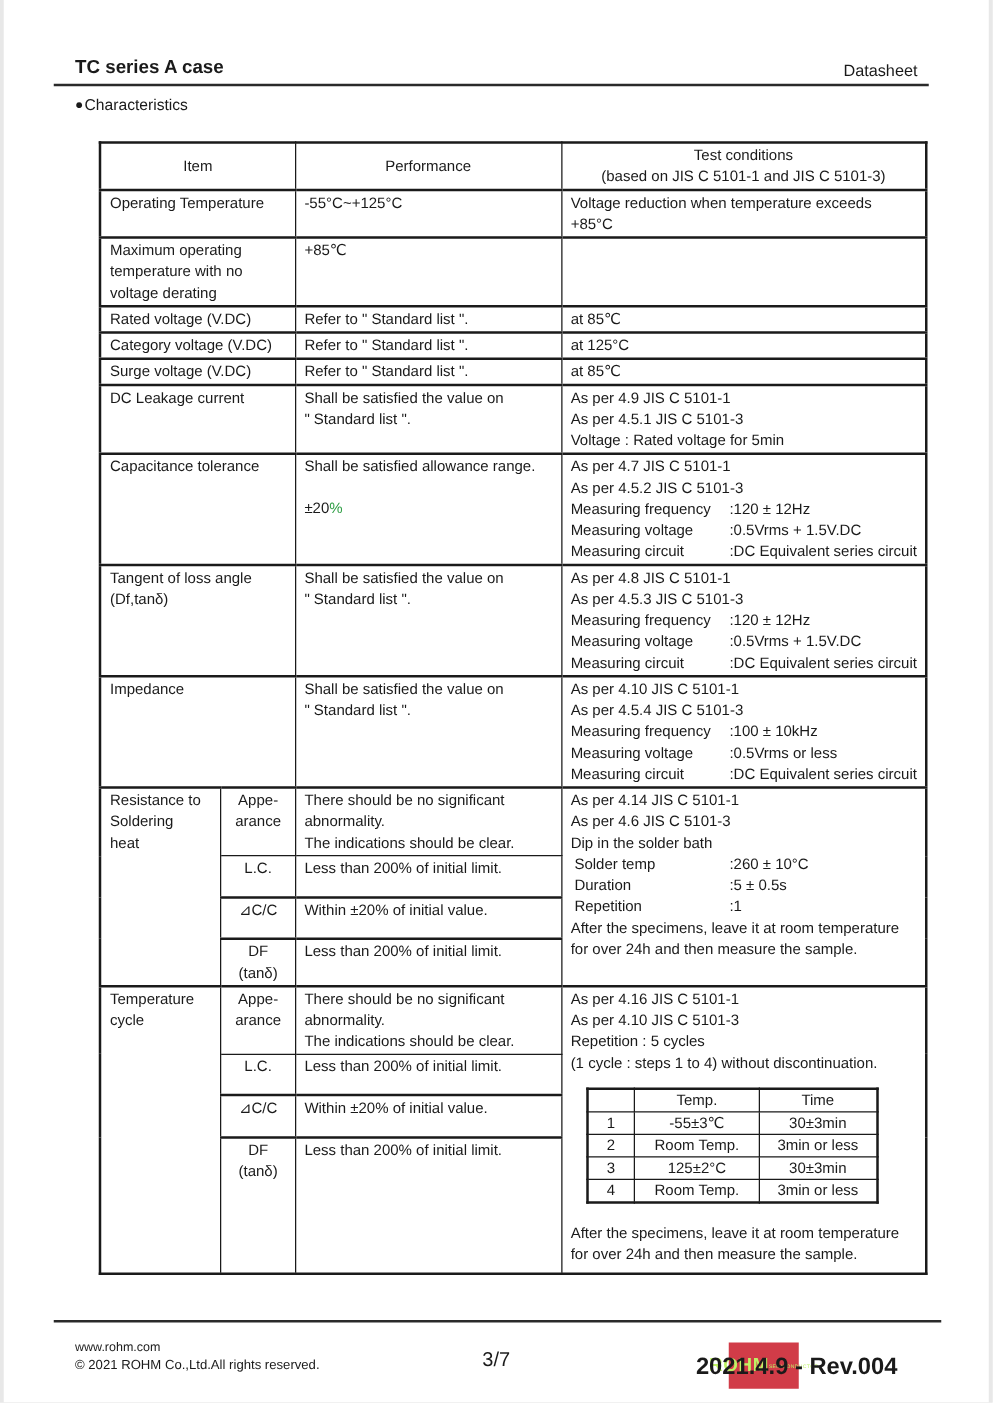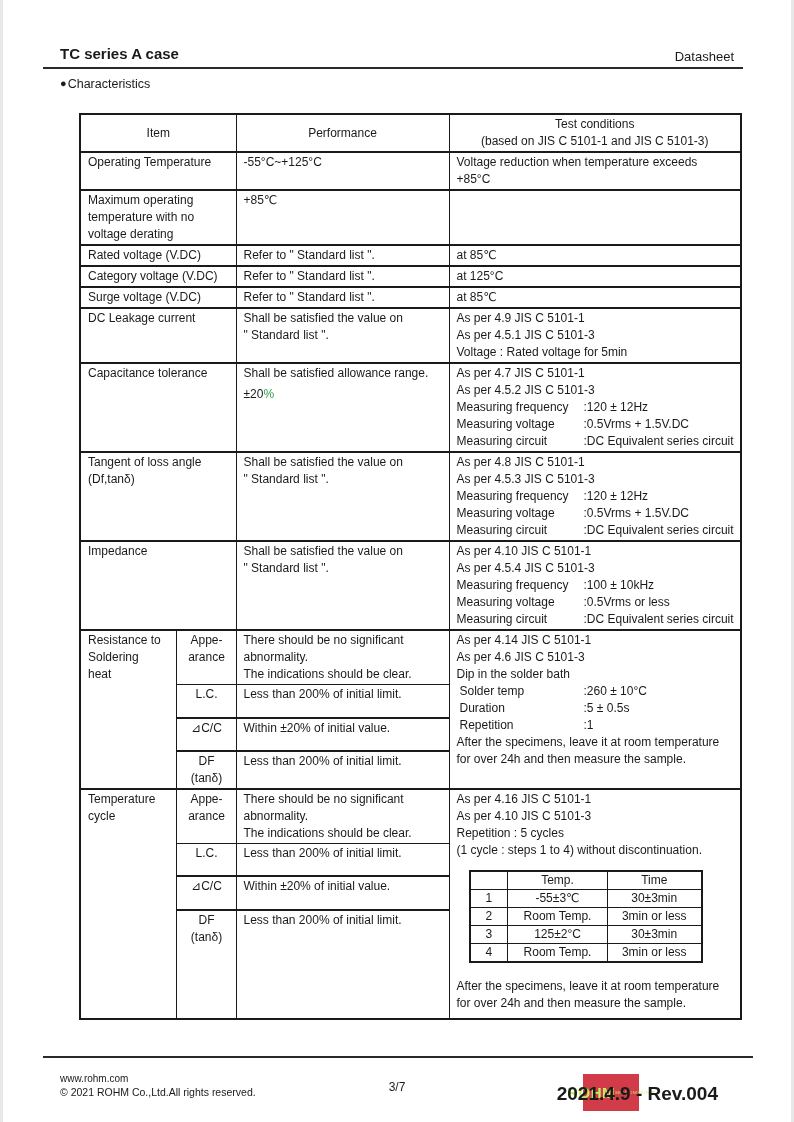--- a/index.html
+++ b/index.html
@@ -24,31 +24,31 @@
   tr.hdr td{vertical-align:middle;text-align:center;border-bottom:2px solid #1a1a1a;padding:1px 2px;}
   tr.major td{border-top:2px solid #1a1a1a;}
   tr.thickline td{border-top:2px solid #1a1a1a;}
   tr.thinline td{border-top:1px solid #1a1a1a;}
   td.sub{text-align:center;padding:1px 2px;}
   .kv{display:flex;}
   .kv .k{flex:0 0 127px;}
   .kv.ind{padding-left:3px;}
   .kv.ind .k{flex:0 0 124px;}
   .kv .v{flex:1 1 auto;white-space:nowrap;}
-  .tol{margin-top:4px;}
+  .tol{margin-top:16px;}
   .green{color:#2e9e44;}
   
   table.cycle{border-collapse:collapse;table-layout:fixed;width:232px;margin:11px 0 0 12px;border:2px solid #1a1a1a;}
   table.cycle td{border:1px solid #1a1a1a;text-align:center;font-size:12px;line-height:17px;height:17px;padding:0;vertical-align:middle;}
   .cycle-note{margin-top:15px;}
   
   .footer-rule{position:absolute;left:40px;top:1056px;width:710px;height:2px;background:#2a2a2a;}
   .footer-site{position:absolute;left:57px;top:1072px;font-size:10px;line-height:13px;}
   .footer-copy{position:absolute;left:57px;top:1086px;font-size:10.5px;line-height:13px;}
-  .footer-page{position:absolute;left:0;right:0;top:1080px;text-align:center;font-size:12px;}
+  .footer-page{position:absolute;left:0;right:0;top:1080px;text-align:center;font-size:16px;}
   .rohm-logo{
     position:absolute;left:580px;top:1074px;width:56px;height:37px;background:#d13c48;
     display:flex;flex-direction:row;align-items:center;justify-content:center;color:#bef264;
   }
   .rohm-logo .big{font-weight:bold;font-size:15px;line-height:14px;letter-spacing:0.5px;}
   .rohm-logo .small{font-size:4px;line-height:5px;letter-spacing:0.3px;}
   .footer-rev{position:absolute;right:73px;top:1083px;font-size:19px;font-weight:bold;}
   
   tr.rh-hdr{height:35px;} tr.rh35{height:35px;} tr.rh50{height:50px;}
   tr.rh17{height:17px;padding-left:44px;} tr.rh51{height:51px;} tr.rh85{height:85px;} tr.rh86{height:86px;}

